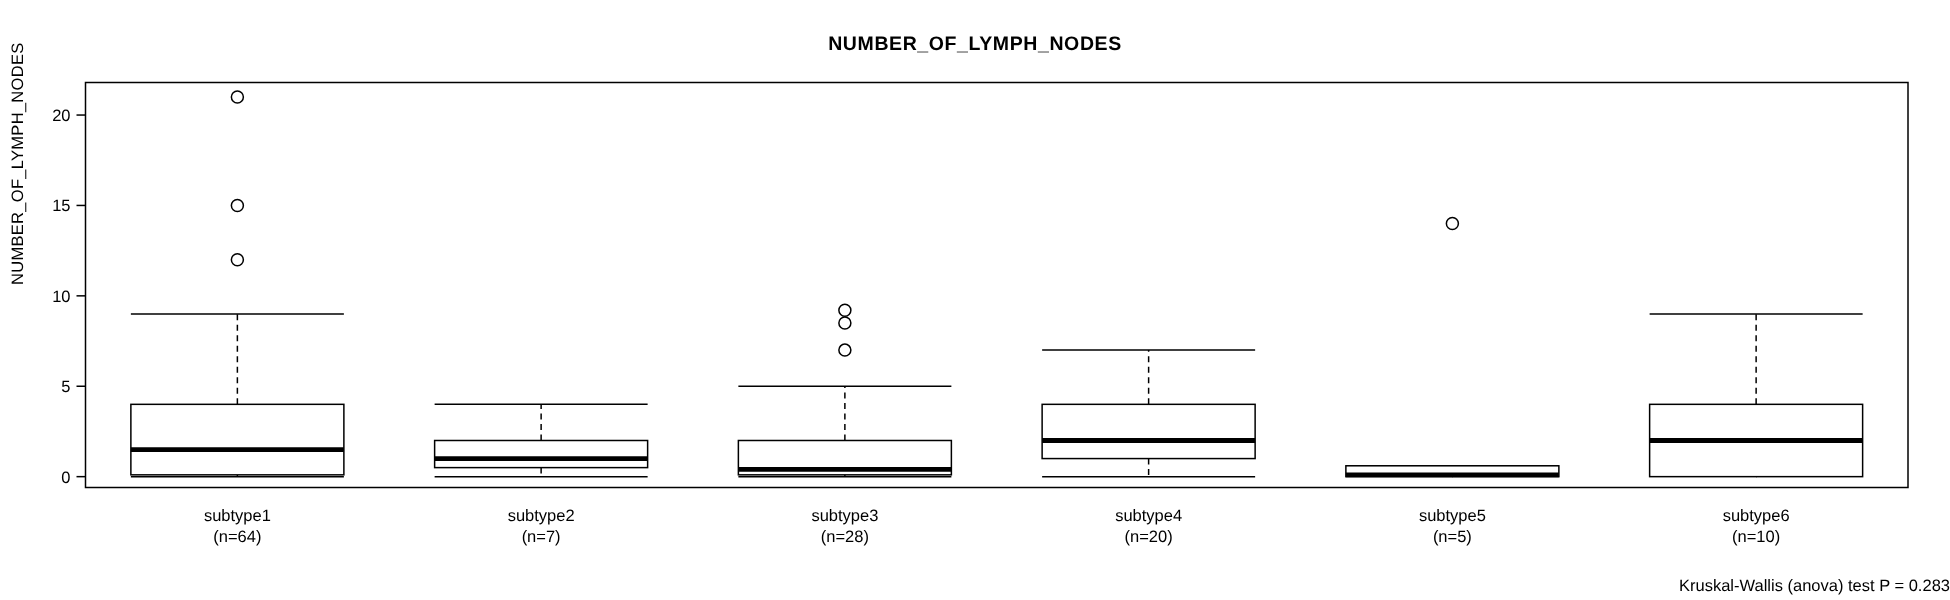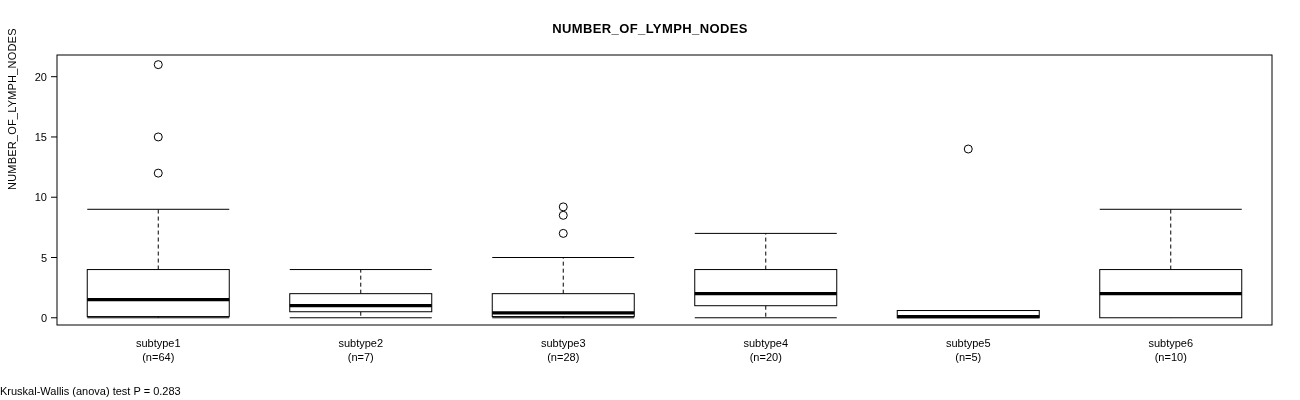--- a/index.html
+++ b/index.html
@@ -44,21 +44,21 @@
   #plot-svg {
     position: absolute;
     left: 0;
     top: 0;
   }
   #footnote {
     position: absolute;
     top: 385px;
     left: 0;
     width: 1300px;
-    text-align: left;
+    text-align: right;
     font-size: 11px;
   }
   .tick-text {
     font-family: "Liberation Sans", sans-serif;
     font-size: 11px;
     fill: #000000;
   }
   .cat-text {
     font-family: "Liberation Sans", sans-serif;
     font-size: 11px;

